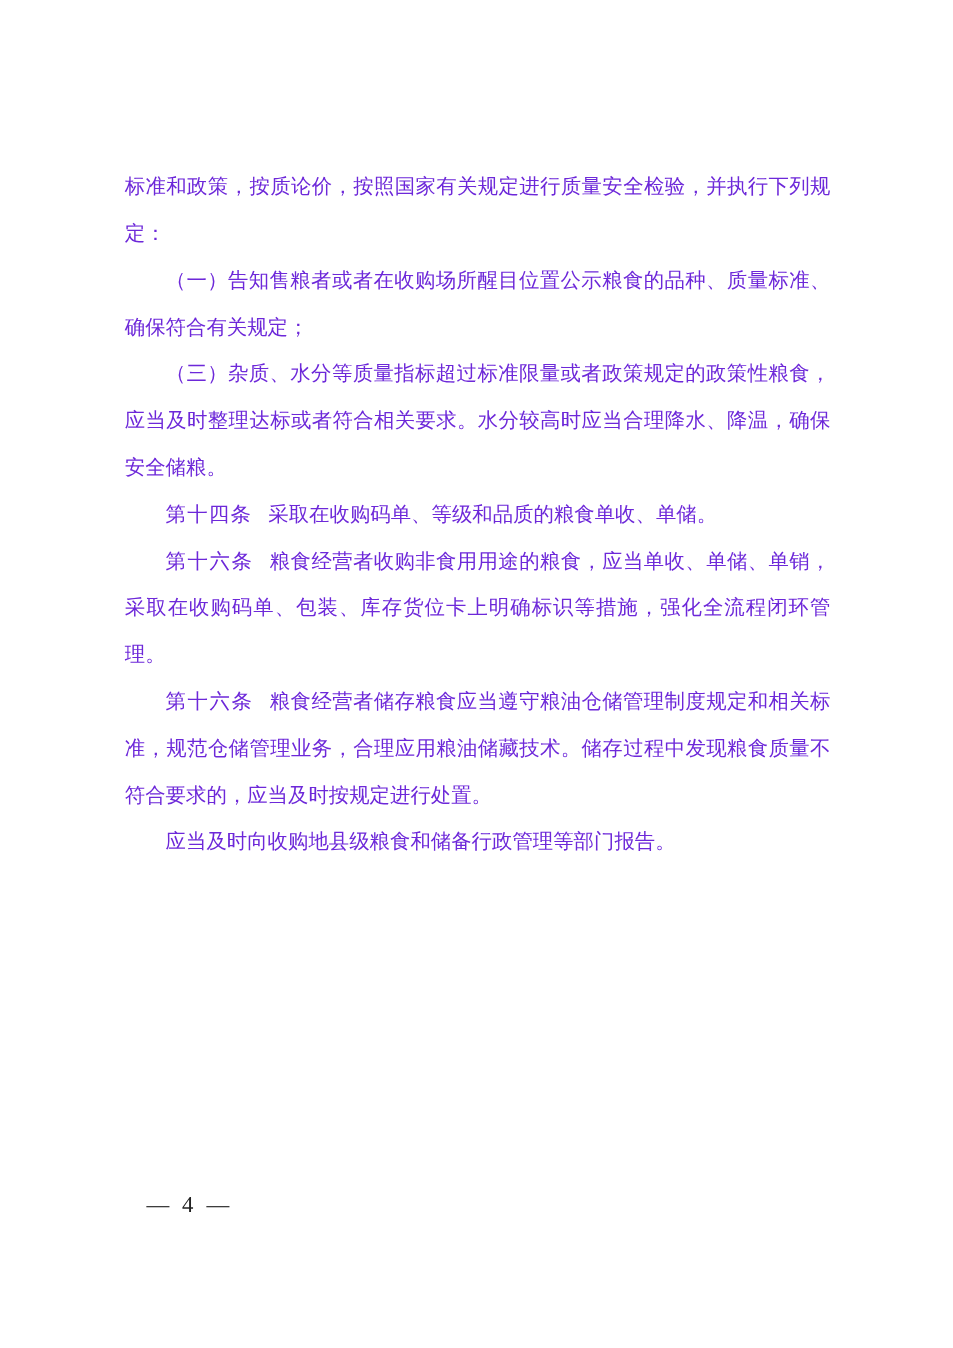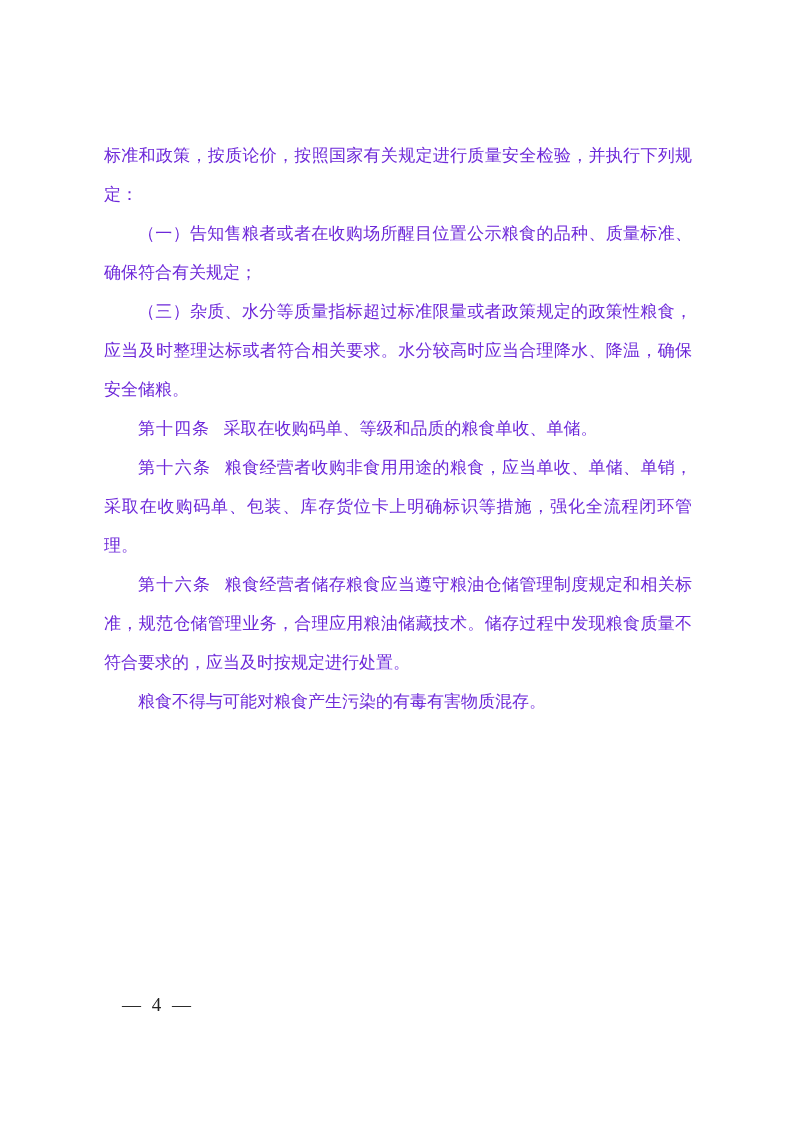--- a/index.html
+++ b/index.html
@@ -80,19 +80,19 @@
     <p class="para">
       <span class="article-heading">第十六条</span><span>粮食经营者收购非食用用途的粮食，应当单收、单储、单销，采取在收购码单、包装、库存货位卡上明确标识等措施，强化全流程闭环管理。</span>
     </p>
 
 
     <p class="para">
       <span class="article-heading">第十六条</span><span>粮食经营者储存粮食应当遵守粮油仓储管理制度规定和相关标准，规范仓储管理业务，合理应用粮油储藏技术。储存过程中发现粮食质量不符合要求的，应当及时按规定进行处置。</span>
     </p>
 
     <p class="para">
-      <span>粮食不得与可能对粮食产生污染的有毒有害物质混存。</span>
+      <span>应当及时向收购地县级粮食和储备行政管理等部门报告。</span>
     </p>
 
   </div>
 
   <div class="page-number">— 4 —</div>
 </div>
 
 </body></html>

